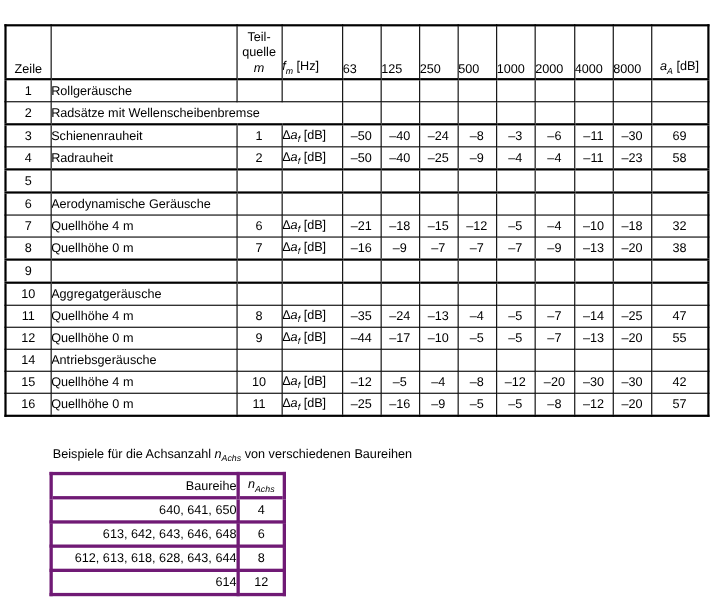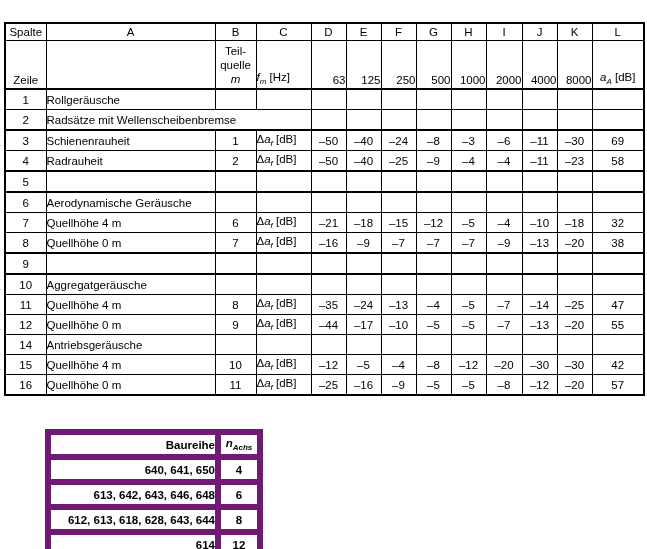--- a/index.html
+++ b/index.html
@@ -20,21 +20,21 @@
   .main-table th, .main-table td {
     border:1px solid #000; font-weight:normal; font-size:11.5px;
     padding:0; white-space:nowrap; overflow:hidden;
   }
   .letters-row th { height:16px; text-align:center; }
   .subheader-row th { height:45px; vertical-align:bottom; padding-bottom:2px; }
   .subheader-row th i { font-style:italic; }
   .sh-zeile { text-align:center; }
   .sh-teil  { text-align:center; line-height:14px; }
   .sh-fm    { text-align:left; padding-left:2px; }
-  .sh-freq  { text-align:right; }
+  .sh-freq  { text-align:left; }
   .sh-aa    { text-align:center; font-weight:bold; }
   .main-table tbody td { height:19px; }
   .c-zeile   { text-align:center; }
   .c-section { text-align:left; font-weight:bold; padding-left:4px; }
   .c-span    { text-align:left; padding-left:13px; }
   .c-label   { text-align:left; padding-right:2px; }
   .c-m       { text-align:center; }
   .c-unit    { text-align:left; padding-left:2px; }
   .c-val     { text-align:center; }
   .c-total   { text-align:center; font-weight:bold; }
@@ -44,21 +44,21 @@
   tr.r-span + tr.r-data td { border-top-width:2px; }
 
   
   .examples-caption { position:absolute; left:48px; top:407px; font-size:11.5px; white-space:nowrap; }
   table.examples-table {
     position:absolute; left:45px; top:429px;
     border-collapse:collapse; table-layout:fixed;
     border:2px solid #000;
   }
   .examples-table th, .examples-table td {
-    border:6px solid #701a75; font-weight:bold; font-size:11.5px;
+    border:3px solid #701a75; font-weight:normal; font-size:11.5px;
     height:19px; padding:0; white-space:nowrap; overflow:hidden;
   }
   .examples-table thead th { border-bottom-width:2px; }
   .ex-baureihe { text-align:right; padding-right:4px; }
   .ex-n { text-align:center;margin-top:40px; }
   i { font-style:italic; }
 </style>
 </head>
 <body>
 
@@ -75,35 +75,20 @@
         <col style="width:35px">
         <col style="width:35px">
         <col style="width:35px">
       <col style="width:35px">
         <col style="width:36px">
         <col style="width:35px">
         <col style="width:35px">
       <col style="width:52px">
     </colgroup>
     <thead>
-      <tr class="letters-row">
-        <th>Spalte</th>
-        <th>A</th>
-        <th>B</th>
-        <th>C</th>
-        <th>D</th>
-        <th>E</th>
-        <th>F</th>
-        <th>G</th>
-        <th>H</th>
-        <th>I</th>
-        <th>J</th>
-        <th>K</th>
-        <th>L</th>
-      </tr>
       <tr class="subheader-row">
         <th class="sh-zeile">Zeile</th>
         <th></th>
         <th class="sh-teil"><span>Teil-</span><br><span>quelle</span><br><i>m</i></th>
         <th class="sh-fm"><i>f</i><sub class="sub"><i>m</i></sub><span> [Hz]</span></th>
         <th class="sh-freq">63</th>
         <th class="sh-freq">125</th>
         <th class="sh-freq">250</th>
         <th class="sh-freq">500</th>
         <th class="sh-freq">1000</th>
@@ -333,20 +318,21 @@
           <td class="c-val">–5</td>
           <td class="c-val">–5</td>
           <td class="c-val">–8</td>
           <td class="c-val">–12</td>
           <td class="c-val">–20</td>
           <td class="c-total">57</td>
         </tr>
       </tbody>
   </table>
 
+  <div class="examples-caption"><span>Beispiele für die Achsanzahl </span><i>n</i><sub class="sub"><i>Achs</i></sub><span> von verschiedenen Baureihen</span></div>
 
   <table class="examples-table">
     <colgroup>
       <col style="width:170px">
         <col style="width:42px">
     </colgroup>
     <thead>
       <tr>
         <th class="ex-baureihe">Baureihe</th>
         <th class="ex-n"><i>n</i><sub class="sub"><i>Achs</i></sub></th>

